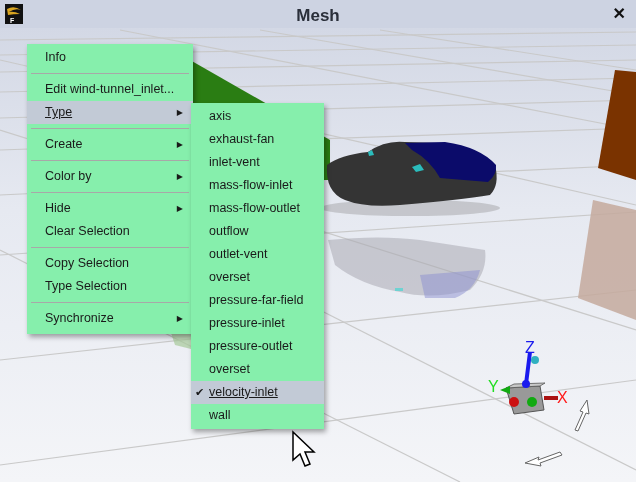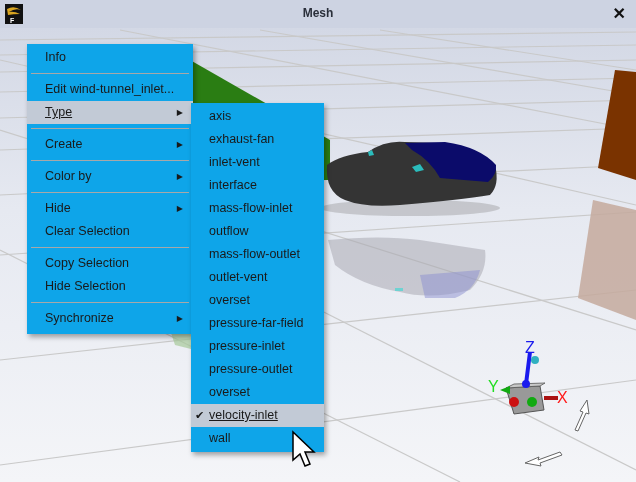--- a/index.html
+++ b/index.html
@@ -1,24 +1,24 @@
 <!DOCTYPE html>
 <html><head>
 <meta charset="utf-8">
 <style>
   html, body { margin:0; padding:0; }
   body { width:636px; height:482px; position:relative; overflow:hidden; font-family:"DejaVu Sans", sans-serif; background:#dfe3ee; }
   .titlebar { position:absolute; left:0; top:0; width:636px; height:28px; background:#cdd3e2; z-index:5; }
   .app-icon { position:absolute; left:5px; top:4px; width:18px; height:20px; background:#111; }
   .app-icon .f { position:absolute; left:5px; bottom:0px; color:#fff; font-size:7px; font-weight:bold; font-family:"Liberation Sans", sans-serif; }
-  .title { position:absolute; left:0; right:0; top:6px; text-align:center; font-size:12px; font-weight:bold; color:#2a2f3a; font-family:"Liberation Sans", sans-serif; }
+  .title { position:absolute; left:0; right:0; top:6px; text-align:center; font-size:17px; font-weight:bold; color:#2a2f3a; font-family:"Liberation Sans", sans-serif; }
   .close { position:absolute; right:10px; top:4px; font-size:16px; font-weight:bold; color:#111; font-family:"Liberation Sans", sans-serif; cursor:pointer; }
   .viewport { position:absolute; left:0; top:28px; width:636px; height:454px; background:linear-gradient(to bottom, #d3d8e5 0%, #e6e9f1 40%, #f4f5f8 100%); overflow:hidden; }
   .viewport svg { position:absolute; left:0; top:0; }
-  .menu { position:absolute; background:#0ea5e9; box-shadow:2px 3px 5px rgba(0,0,0,0.35); font-family:"Liberation Sans", sans-serif; font-size:12.5px; color:#1a1a1a; z-index:10; }
+  .menu { position:absolute; background:#86efac; box-shadow:2px 3px 5px rgba(0,0,0,0.35); font-family:"Liberation Sans", sans-serif; font-size:12.5px; color:#1a1a1a; z-index:10; }
   .menu .item { position:relative; height:23px; line-height:23px; padding-left:18px; cursor:default; }
   .menu .item.hl { background:#c2cad6;text-decoration:underline; }
   .menu .arrow { position:absolute; right:10px; top:0; font-size:8px; }
   .menu .sep { height:1px; background:#a8a8a8; margin:4px 4px 4px 4px; }
   #main-menu { left:27px; top:44px; width:166px; padding:2px 0 4px 0; }
   #type-menu { left:191px; top:103px; width:133px; padding:2px 0 2px 0; }
   #type-menu .item { padding-left:18px; }
   .check { position:absolute; left:4px; top:0; font-size:11px; }
   .triad-label { font-family:"Liberation Sans", sans-serif; font-weight:normal; }
 </style>
@@ -103,33 +103,32 @@
   <div class="item hl"><span>Type</span><span class="arrow">▶</span></div>
   <div class="sep"></div>
   <div class="item"><span>Create</span><span class="arrow">▶</span></div>
   <div class="sep"></div>
   <div class="item"><span>Color by</span><span class="arrow">▶</span></div>
   <div class="sep"></div>
   <div class="item"><span>Hide</span><span class="arrow">▶</span></div>
   <div class="item"><span>Clear Selection</span></div>
   <div class="sep"></div>
   <div class="item"><span>Copy Selection</span></div>
-  <div class="item"><span>Hide Selection</span></div>
+  <div class="item"><span>Type Selection</span></div>
   <div class="sep"></div>
   <div class="item"><span>Synchronize</span><span class="arrow">▶</span></div>
 </div>
 
 <div class="menu" id="type-menu">
   <div class="item"><span>axis</span></div>
   <div class="item"><span>exhaust-fan</span></div>
   <div class="item"><span>inlet-vent</span></div>
-  <div class="item"><span>interface</span></div>
   <div class="item"><span>mass-flow-inlet</span></div>
+  <div class="item"><span>mass-flow-outlet</span></div>
   <div class="item"><span>outflow</span></div>
-  <div class="item"><span>mass-flow-outlet</span></div>
   <div class="item"><span>outlet-vent</span></div>
   <div class="item"><span>overset</span></div>
   <div class="item"><span>pressure-far-field</span></div>
   <div class="item"><span>pressure-inlet</span></div>
   <div class="item"><span>pressure-outlet</span></div>
   <div class="item"><span>overset</span></div>
   <div class="item hl"><span class="check">✔</span><span>velocity-inlet</span></div>
   <div class="item"><span>wall</span></div>
 </div>
 

